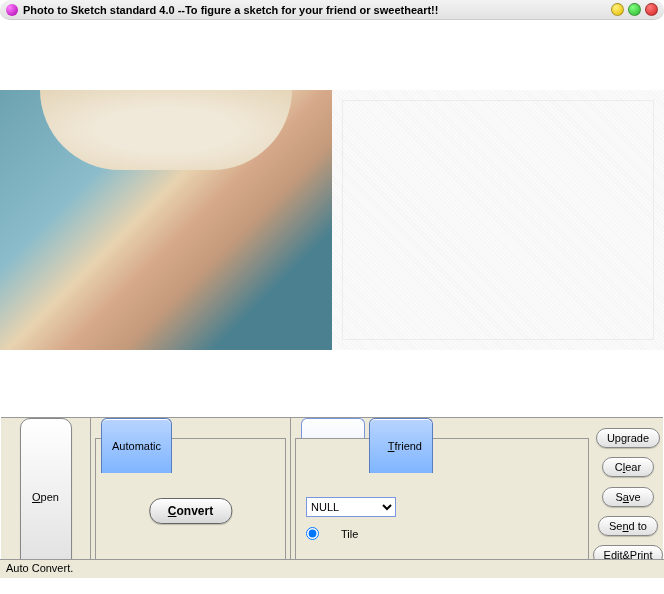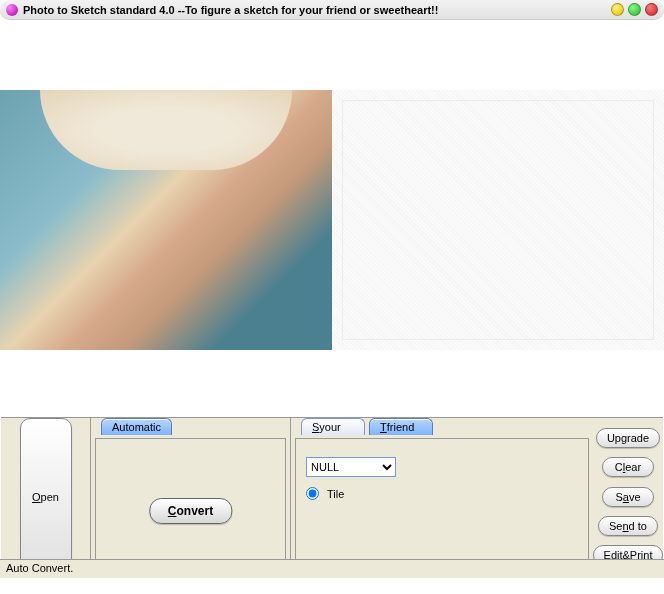--- a/index.html
+++ b/index.html
@@ -25,30 +25,30 @@
 .control-panel { position: absolute; left:1px; right:1px; top: 417px; height: 158px; border-top: 1px solid #999; background: #ece9d8; display: flex; }
 .left-col { width: 90px; border-right: 1px solid #999; display:flex; justify-content:center; }
 .mid-col { width: 200px; border-right: 1px solid #999; position: relative; }
 .right-col { flex:1; position: relative; }
 .btn-col { width: 70px; display:flex; flex-direction:column; align-items:center; justify-content:space-between; padding: 10px 0; gap: 6px; }
 
 .pill-btn { min-width: 52px; padding: 3px 10px; font-size: 11px; color:#000; background: linear-gradient(to bottom, #ffffff, #e0e0e0); border: 1px solid #888; border-radius: 10px; cursor: pointer; box-shadow: inset 0 1px 0 #fff, 0 1px 1px rgba(0,0,0,0.2); }
 .pill-btn u { text-decoration: underline; }
 
 .tabs { position:absolute; top:-1px; left:10px; display:flex; gap:4px; }
-.tab { min-width:64px; padding:2px 10px; font-size:11px; text-align:left; border:1px solid #7a96df; border-bottom:none; border-radius:6px 6px 0 0; background: linear-gradient(to bottom, #ffffff, #e0e8f8); cursor:pointer; position:relative; top:1px; }
+.tab { min-width:64px; padding:21px 10px; font-size:11px; text-align:right; border:1px solid #7a96df; border-bottom:none; border-radius:6px 6px 0 0; background: linear-gradient(to bottom, #ffffff, #e0e8f8); cursor:pointer; position:relative; top:1px; }
 .tab-active { background: linear-gradient(to bottom, #b8d4ff, #7fb5ff); border-color:#5a7dc0; z-index:2; box-shadow:inset 0 1px 0 #fff; }
 .tab-body { position:absolute; top:20px; left:4px; right:4px; bottom:4px; border:1px solid #999; background:#ece9d8; padding:10px; }
 
 .convert-btn { position:absolute; left:50%; top:55%; transform:translate(-50%,-50%); padding:5px 18px; font-size:12px; font-weight:bold; background: linear-gradient(to bottom, #ffffff, #d8d8d8); border:1px solid #666; border-radius:12px; cursor:pointer; box-shadow: inset 0 1px 0 #fff, 0 1px 1px rgba(0,0,0,0.2);}
 .convert-btn u { text-decoration: underline; }
 
 .texture-ctrl { padding-top: 18px; padding-left:10px; }
-.select-box { width: 90px; height: 20px; font-size: 11px; border:1px solid #7a96df; background:#fff; }
-.radio-row { display:flex; align-items:center; gap:8px; margin-top:10px; font-size:11px; }
+.select-box { width: 90px; height: 20px; font-size: 11px; border:1px solid #7a96df; background:#fff;margin-top:40px; }
+.radio-row { display:flex; align-items:center; gap:22px; margin-top:10px; font-size:11px; }
 .radio-row input { cursor:pointer; }
 .radio-row label { cursor:pointer; }
 
 .statusbar { position:absolute; bottom:16px; left:0; right:0; height:19px; border-top:1px solid #999; background:#ece9d8; font-size:11px; padding:2px 6px; color:#000; }
 </style>
 </head>
 <body>
 
 <div class="titlebar">
   <div class="app-icon"></div>

